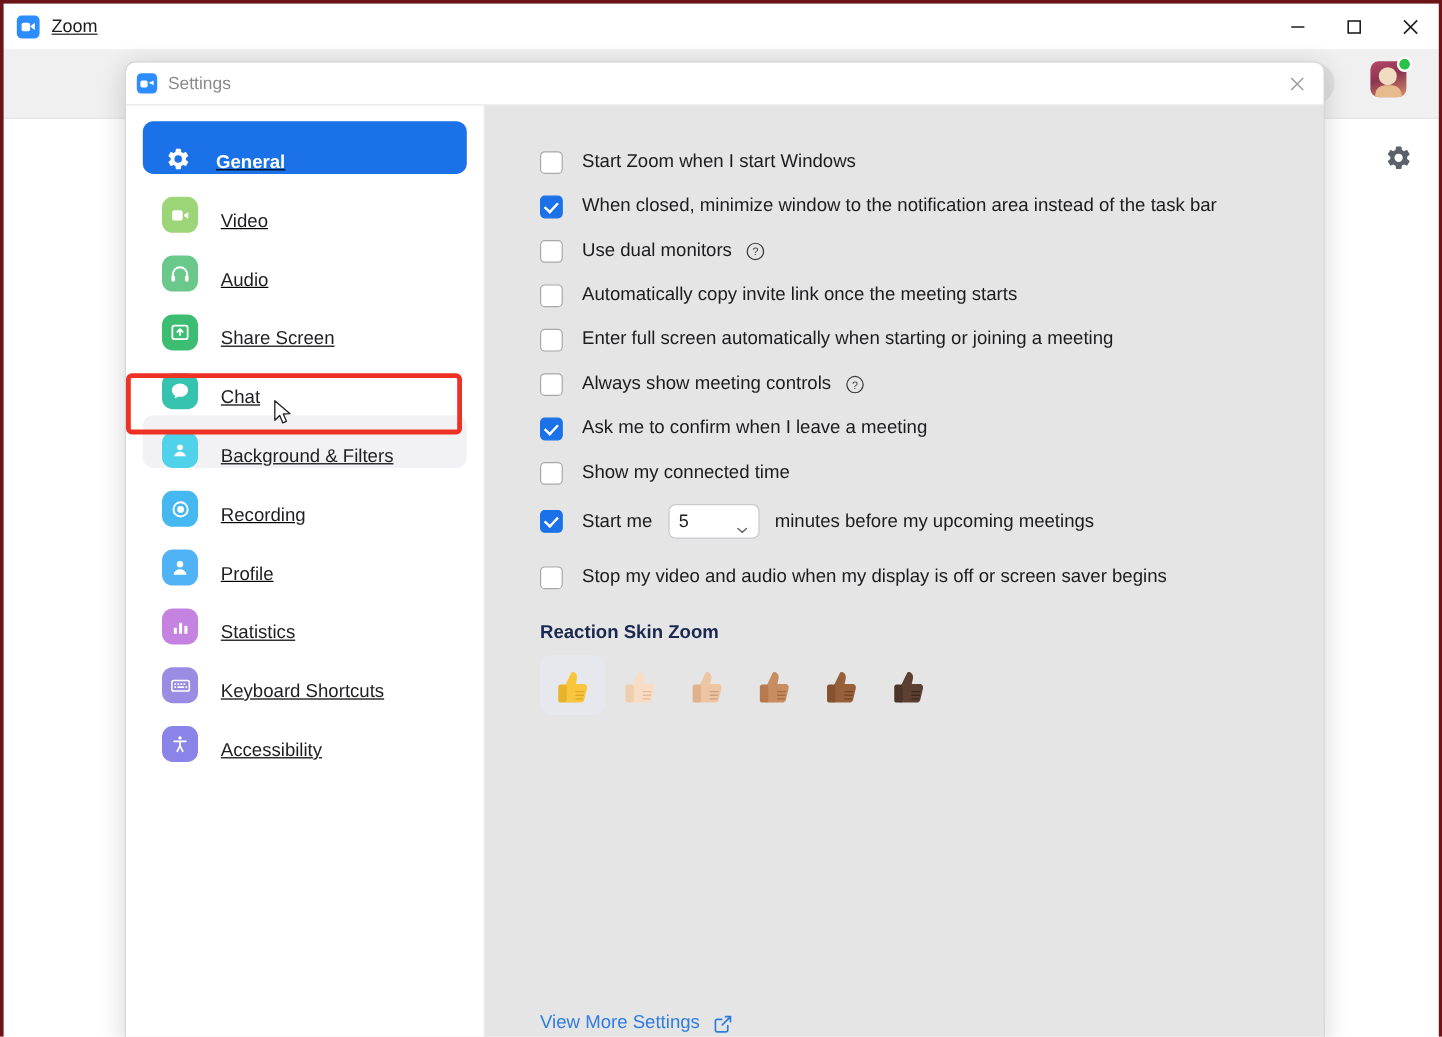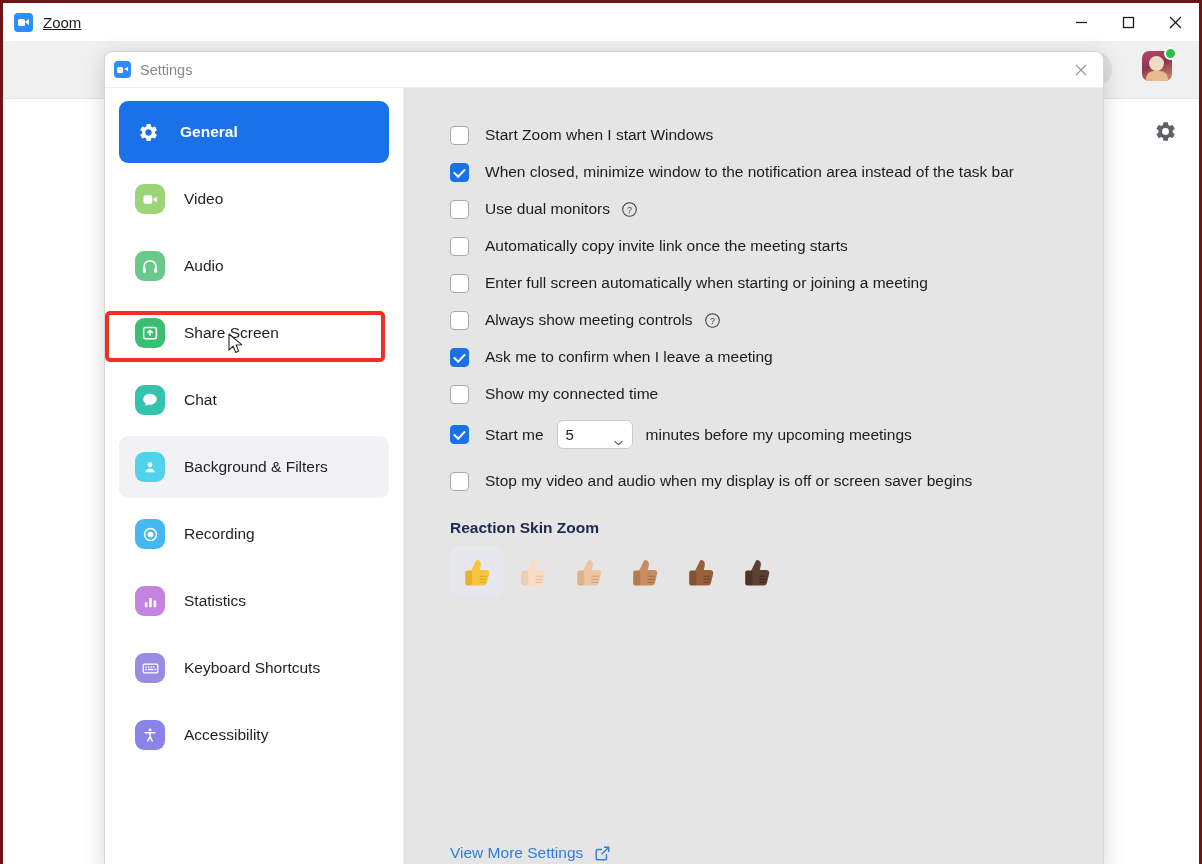--- a/index.html
+++ b/index.html
@@ -208,27 +208,28 @@
   #sidebar {
     width: 299px;
     flex: none;
     padding-top: 13px;
     border-right: 1px solid #ececec;
     box-sizing: border-box;
     background: #ffffff;
   }
   .nav-item {
     display: flex;
-    align-items: center;
-    height: 62px;
+    align-items: flex-end;
+    height: 44px;
     margin: 0 14px 5px 14px;
     padding-left: 16px;
     border-radius: 9px;
     box-sizing: border-box;
     cursor: default;
+    text-decoration: underline;
   }
   .nav-item.active {
     background: #1a71e8;
   }
   .nav-item.hovered {
     background: #f2f2f5;
   }
   .nav-icon {
     width: 30px; height: 30px;
     border-radius: 9px;
@@ -516,20 +517,29 @@
         <div class="nav-item">
           <span class="nav-icon ic-recording">
             <svg viewBox="0 0 24 24" width="19" height="19" fill="none" stroke="currentColor" stroke-width="2">
               <circle cx="12" cy="12" r="7.5"></circle>
               <circle cx="12" cy="12" r="3.6" fill="currentColor" stroke="none"></circle>
             </svg>
           </span>
           <span class="nav-label">Recording</span>
         </div>
 
+        <div class="nav-item">
+          <span class="nav-icon ic-profile">
+            <svg viewBox="0 0 24 24" width="18" height="18" fill="currentColor">
+              <circle cx="12" cy="8.4" r="3.6"></circle>
+              <path d="M4.8 20c.6-3.9 3.6-6.2 7.2-6.2s6.6 2.3 7.2 6.2z"></path>
+            </svg>
+          </span>
+          <span class="nav-label">Profile</span>
+        </div>
 
         <div class="nav-item">
           <span class="nav-icon ic-stats">
             <svg viewBox="0 0 24 24" width="17" height="17" fill="currentColor">
               <rect x="4" y="13" width="3.6" height="7" rx="1"></rect>
               <rect x="10.2" y="7" width="3.6" height="13" rx="1"></rect>
               <rect x="16.4" y="10.5" width="3.6" height="9.5" rx="1"></rect>
             </svg>
           </span>
           <span class="nav-label">Statistics</span>

